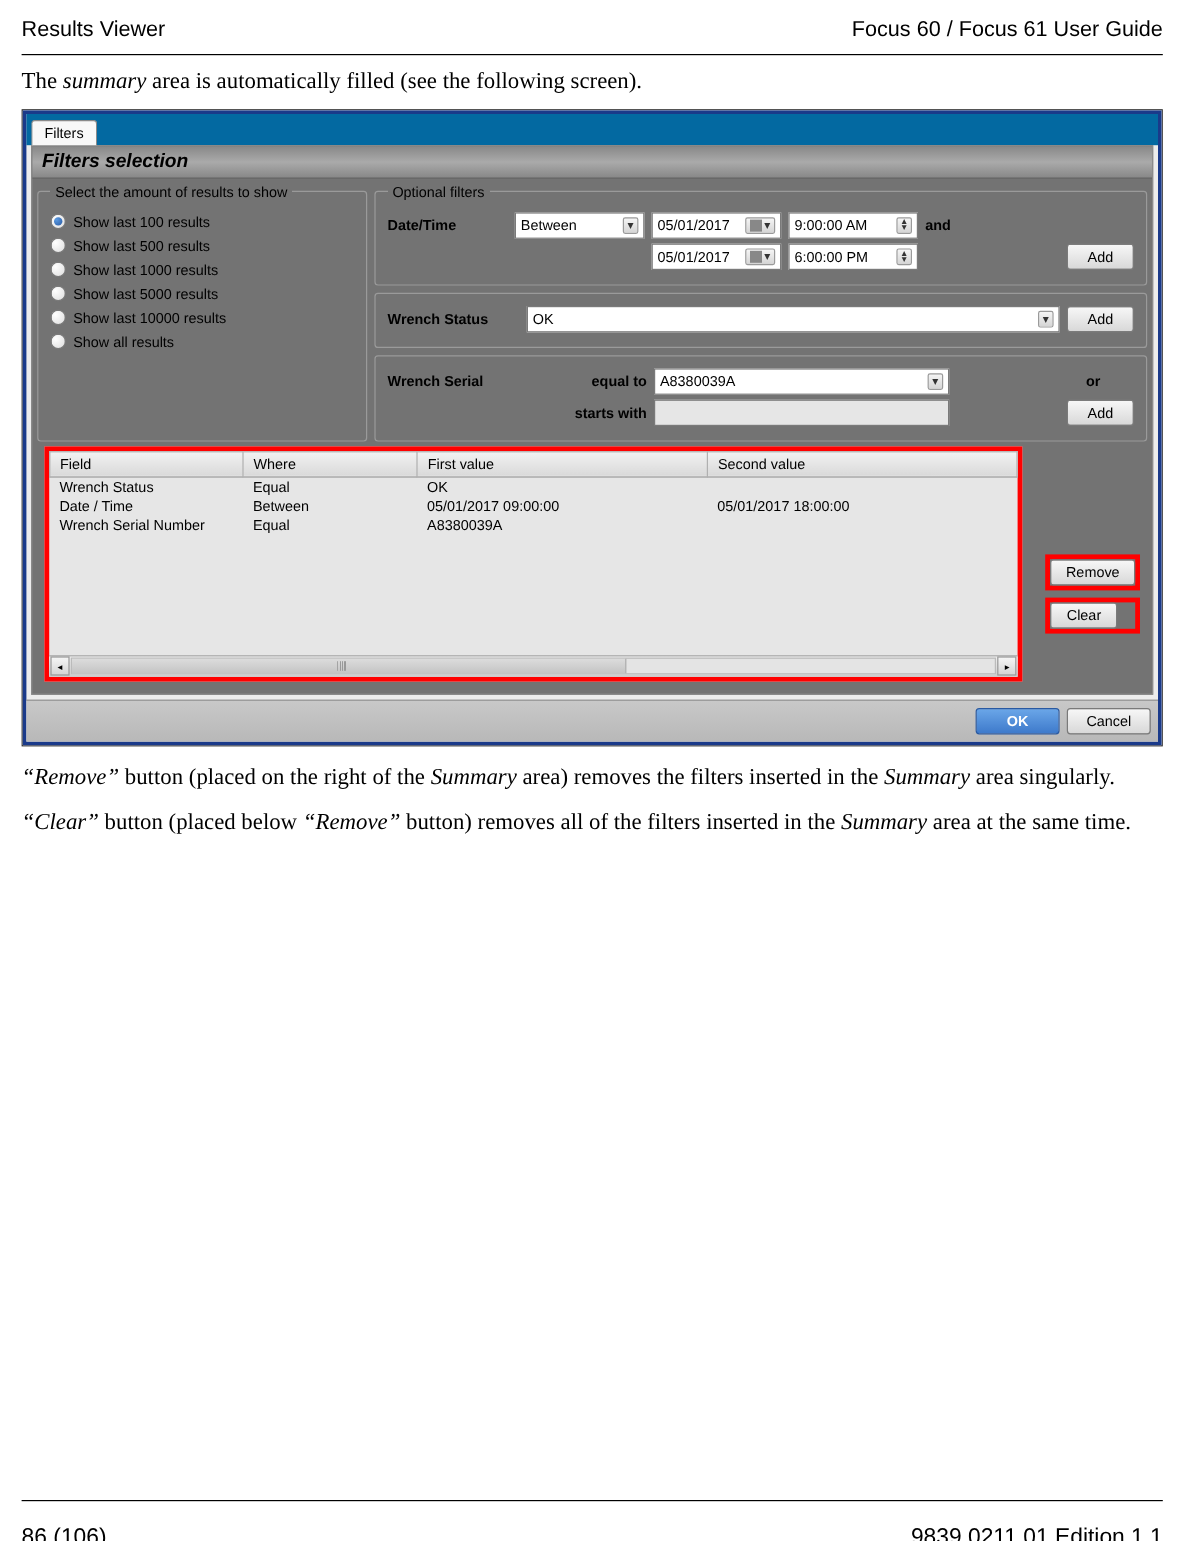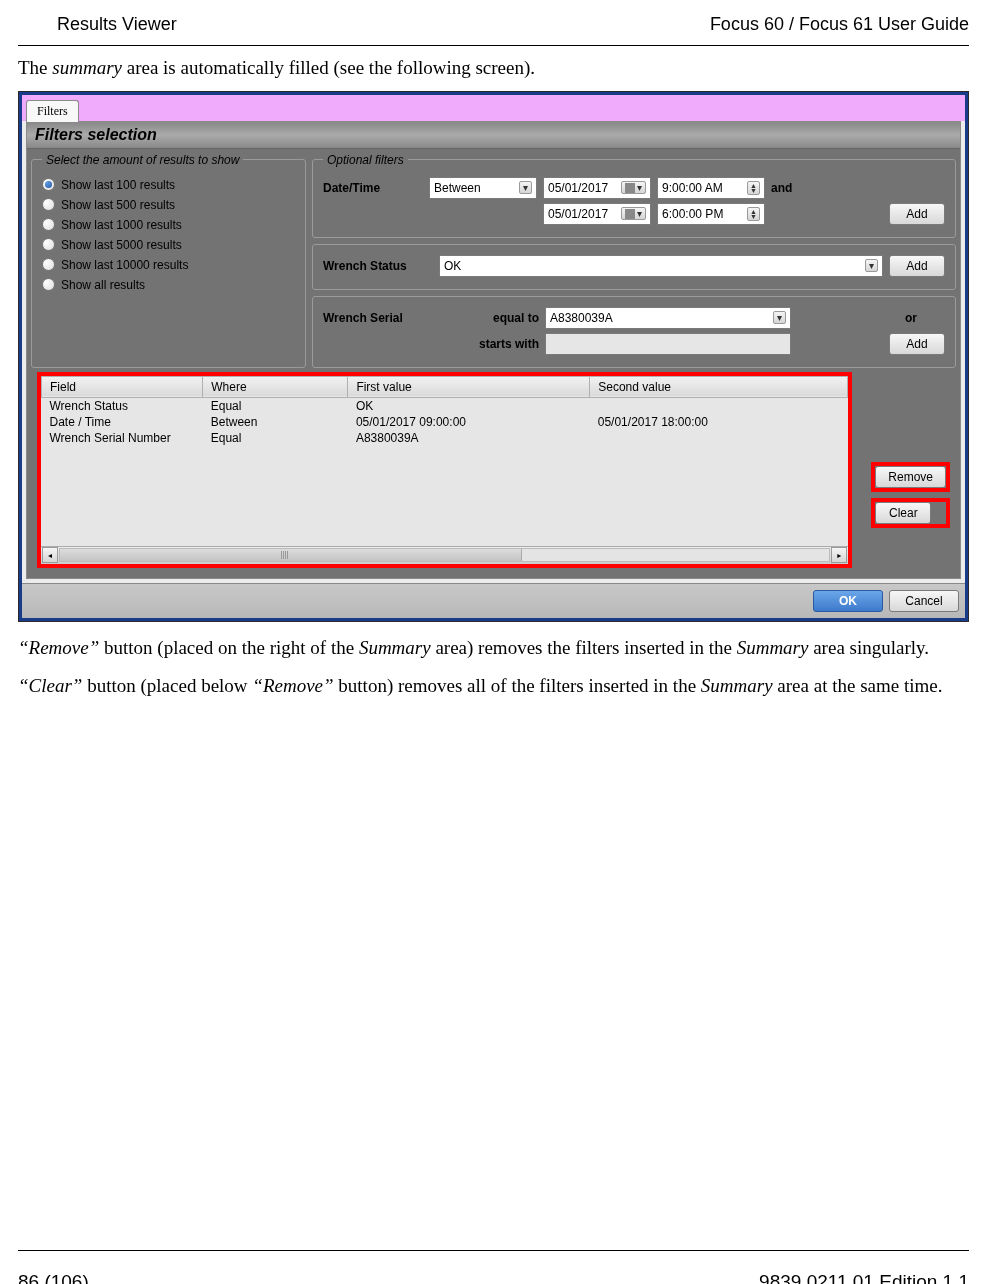--- a/index.html
+++ b/index.html
@@ -1,34 +1,34 @@
 <!DOCTYPE html>
 <html><head>
   <meta charset="utf-8">
   <style>
     * { box-sizing: border-box; margin: 0; padding: 0; }
     body { font-family: "Times New Roman", serif; font-size: 19px; background: #fff; width: 987px; padding: 0 18px; color: #000; }
-    .page-header { display: flex; justify-content: space-between; font-family: Arial, sans-serif; font-size: 18px; padding: 14px 0 10px 0; margin-left: 39px; }
+    .page-header { display: flex; justify-content: space-between; font-family: Arial, sans-serif; font-size: 18px; padding: 14px 0 10px 0; }
     hr.header-rule { border: none; border-top: 1px solid #000; margin-bottom: 10px; }
     .intro-text { margin-bottom: 10px; line-height: 1.3; }
     .body-text { margin: 14px 0; text-align: justify; line-height: 1.3; }
     .page-footer { display: flex; justify-content: space-between; font-family: Arial, sans-serif; font-size: 19px; position: absolute; top: 1250px; width: 951px; border-top: 1px solid #000; padding-top: 20px; }
 
     
     .dialog { border: 1px solid #2a2a2a; font-family: Tahoma, Arial, sans-serif; font-size: 13px; background: #0a246a; padding: 0 0 0 0; width: 951px; }
     .dialog-inner-border { border: 3px solid #1a3a8a; background: #ececec; }
     .dialog-title { background: linear-gradient(to bottom, #3a5ea8 0%, #1a3a8a 100%); color: #fff; font-weight: bold; padding: 4px 8px; font-size: 13px; font-style: italic; }
-    .tab-strip { background: #f0abfc; padding: 4px 4px 0 4px; height: 26px; font-family: Liberation Serif, serif; }
+    .tab-strip { background: #0369a1; padding: 4px 4px 0 4px; height: 26px; }
     .tab { display: inline-block; background: #f8f8f8; border: 1px solid #8a8a8a; border-bottom: none; border-radius: 3px 3px 0 0; padding: 3px 10px; font-size: 12px; position: relative; top: 1px; }
     .tab-content { border: 1px solid #8a8a8a; background: #737373; margin: 0 4px 4px 4px; }
     .filters-banner { background: linear-gradient(to bottom, #888 0%, #aaa 50%, #888 100%); color: #000; font-weight: bold; font-style: italic; font-size: 16px; padding: 4px 8px; border-bottom: 1px solid #666; }
     .filters-body { display: flex; padding: 4px; gap: 6px; }
 
     fieldset.win { border: 1px solid #9a9a9a; border-radius: 3px; padding: 8px 10px 10px 10px; }
-    fieldset.win legend { font-size: 12px; padding: 0 4px; font-style: italic; }
+    fieldset.win legend { font-size: 12px; padding: 0 4px; }
     .left-col { flex: 0 0 275px; }
     .right-col { flex: 1; display: flex; flex-direction: column; gap: 6px; }
 
     .radio-row { display: flex; align-items: center; gap: 6px; padding: 3px 0; font-size: 12px; }
     .radio-dot { width: 13px; height: 13px; border-radius: 50%; border: 1px solid #7a7a7a; background: radial-gradient(circle at 30% 30%, #fff, #ddd); display: inline-flex; align-items: center; justify-content: center; }
     .radio-dot.selected::after { content: ''; width: 7px; height: 7px; border-radius: 50%; background: radial-gradient(circle at 30% 30%, #5a9ae2, #2a5aa2); }
 
     .filter-row { display: flex; align-items: center; gap: 6px; padding: 2px 0; }
     .filter-row .lbl { font-weight: bold; font-size: 12px; width: 100px; }
     .filter-row .lbl2 { font-weight: bold; font-size: 12px; text-align: right; width: 100px; }

